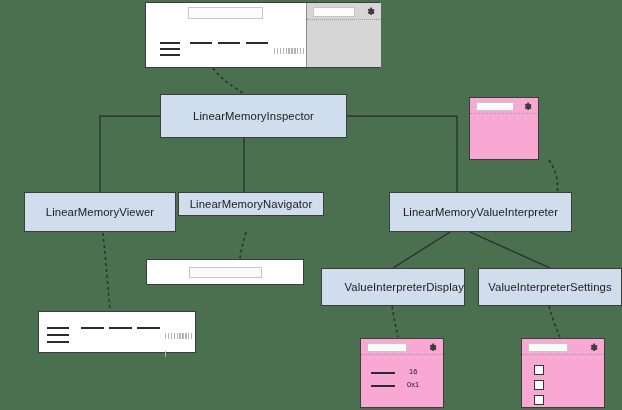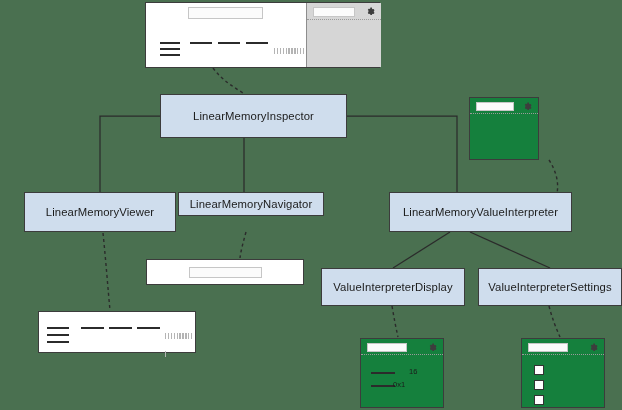--- a/index.html
+++ b/index.html
@@ -27,21 +27,21 @@
     white-space:nowrap;
   }
 
   
   .mock{
     position:absolute;
     box-sizing:border-box;
     border:1px solid #3c3c3c;
     background:#ffffff;
   }
-  .mock.gray{background:#15803d;}
+  .mock.gray{background:#f9a8d4;}
   .mock .titlebar{
     position:relative;
     height:16px;
     box-sizing:border-box;
     border-bottom:1px dotted #9a9a9a;
   }
   .mock .field{
     position:absolute;
     background:#fbfbfb;
     border:1.5px solid #c6c6c6;
@@ -108,21 +108,21 @@
   </div>
 
   <div class="node" style="left:178px;top:192px;width:146px;height:24px;">
     <span>LinearMemoryNavigator</span>
   </div>
 
   <div class="node" style="left:365px;top:192px;width:183px;height:40px;margin-left:24px;">
     <span>LinearMemoryValueInterpreter</span>
   </div>
 
-  <div class="node" style="left:321px;top:268px;width:144px;height:38px;">
+  <div class="node" style="left:321px;top:268px;width:144px;height:38px;justify-content:flex-end;">
     <span>ValueInterpreterDisplay</span>
   </div>
 
   <div class="node" style="left:478px;top:268px;width:144px;height:38px;align-items:center;">
     <span>ValueInterpreterSettings</span>
   </div>
 
   <div class="mock" style="left:145px;top:2px;width:235px;height:66px;">
 
     <div style="position:absolute;left:0;top:0;width:160px;height:100%;background:#fff;">
@@ -186,21 +186,21 @@
     <div class="gear" style="right:6px;top:4px;">
       <svg viewBox="0 0 16 16" width="9" height="9" fill="#3d3d3d">
         <path d="M8 5.2a2.8 2.8 0 100 5.6 2.8 2.8 0 000-5.6zm0 4.2a1.4 1.4 0 110-2.8 1.4 1.4 0 010 2.8z"></path>
         <path d="M14 8c0-.4 0-.8-.1-1.1l1.2-.9-1.3-2.3-1.4.5c-.5-.4-1.1-.8-1.7-1L10.5 1h-2.7l-.2 1.5c-.6.2-1.2.5-1.7 1l-1.4-.6L3.2 5.2l1.2.9C4.3 6.5 4.3 6.9 4.3 8s0 .8.1 1.1l-1.2.9 1.3 2.3 1.4-.5c.5.4 1.1.8 1.7 1l.2 1.5h2.7l.2-1.5c.6-.2 1.2-.5 1.7-1l1.4.5 1.3-2.3-1.2-.9c.1-.3.1-.7.1-1.1z"></path>
       </svg>
     </div>
 
     <div class="line" style="left:10px;top:33px;width:24px;"></div>
     <span class="valrow" style="left:48px;top:28px;">16</span>
     <div class="line" style="left:10px;top:46px;width:24px;"></div>
-    <span class="valrow" style="left:32px;top:41px;">0x1</span>
+    <span class="valrow" style="left:46px;top:41px;">0x1</span>
   </div>
 
   <div class="mock gray" style="left:521px;top:338px;width:84px;height:70px;">
     <div class="titlebar"></div>
     <div class="field" style="left:6px;top:4px;width:40px;height:9px;"></div>
     <div class="gear" style="right:6px;top:4px;">
       <svg viewBox="0 0 16 16" width="9" height="9" fill="#3d3d3d">
         <path d="M8 5.2a2.8 2.8 0 100 5.6 2.8 2.8 0 000-5.6zm0 4.2a1.4 1.4 0 110-2.8 1.4 1.4 0 010 2.8z"></path>
         <path d="M14 8c0-.4 0-.8-.1-1.1l1.2-.9-1.3-2.3-1.4.5c-.5-.4-1.1-.8-1.7-1L10.5 1h-2.7l-.2 1.5c-.6.2-1.2.5-1.7 1l-1.4-.6L3.2 5.2l1.2.9C4.3 6.5 4.3 6.9 4.3 8s0 .8.1 1.1l-1.2.9 1.3 2.3 1.4-.5c.5.4 1.1.8 1.7 1l.2 1.5h2.7l.2-1.5c.6-.2 1.2-.5 1.7-1l1.4.5 1.3-2.3-1.2-.9c.1-.3.1-.7.1-1.1z"></path>
       </svg>

